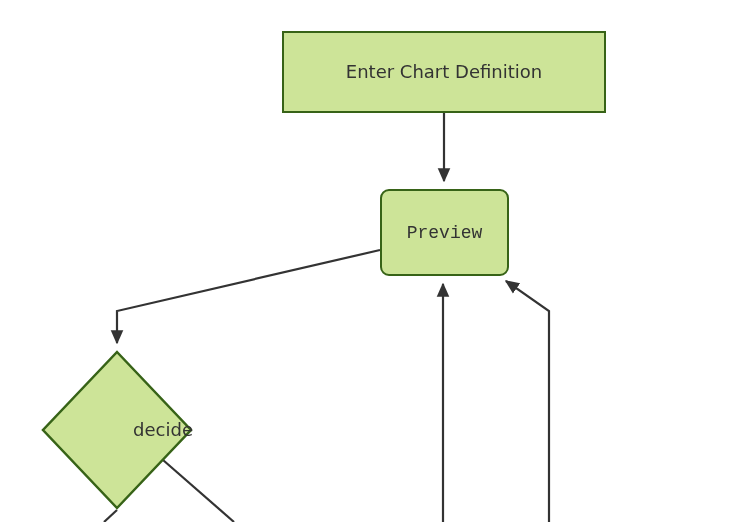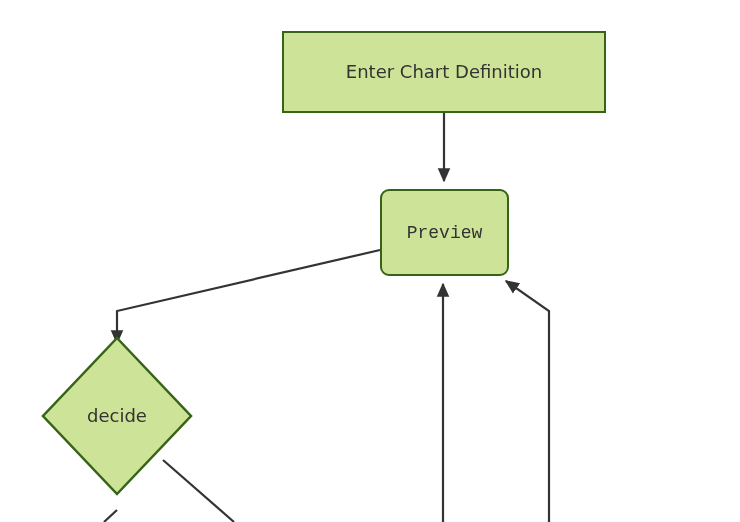--- a/index.html
+++ b/index.html
@@ -56,25 +56,26 @@
     width: 129px;
     height: 87px;
     border-radius: 9px;
     font-family: Liberation Mono, monospace;
   }
   #node-preview .node-label {
     font-size: 18px;
   }
   #node-decide {
     left: 41px;
-    top: 336px;
+    top: 350px;
     width: 152px;
     height: 160px;
     background: transparent;
     border: none;
+    justify-content: flex-end;
   }
   #node-decide .diamond-shape {
     position: absolute;
     left: 0;
     top: 0;
     width: 152px;
     height: 160px;
   }
   #node-decide .node-label {
     position: relative;

